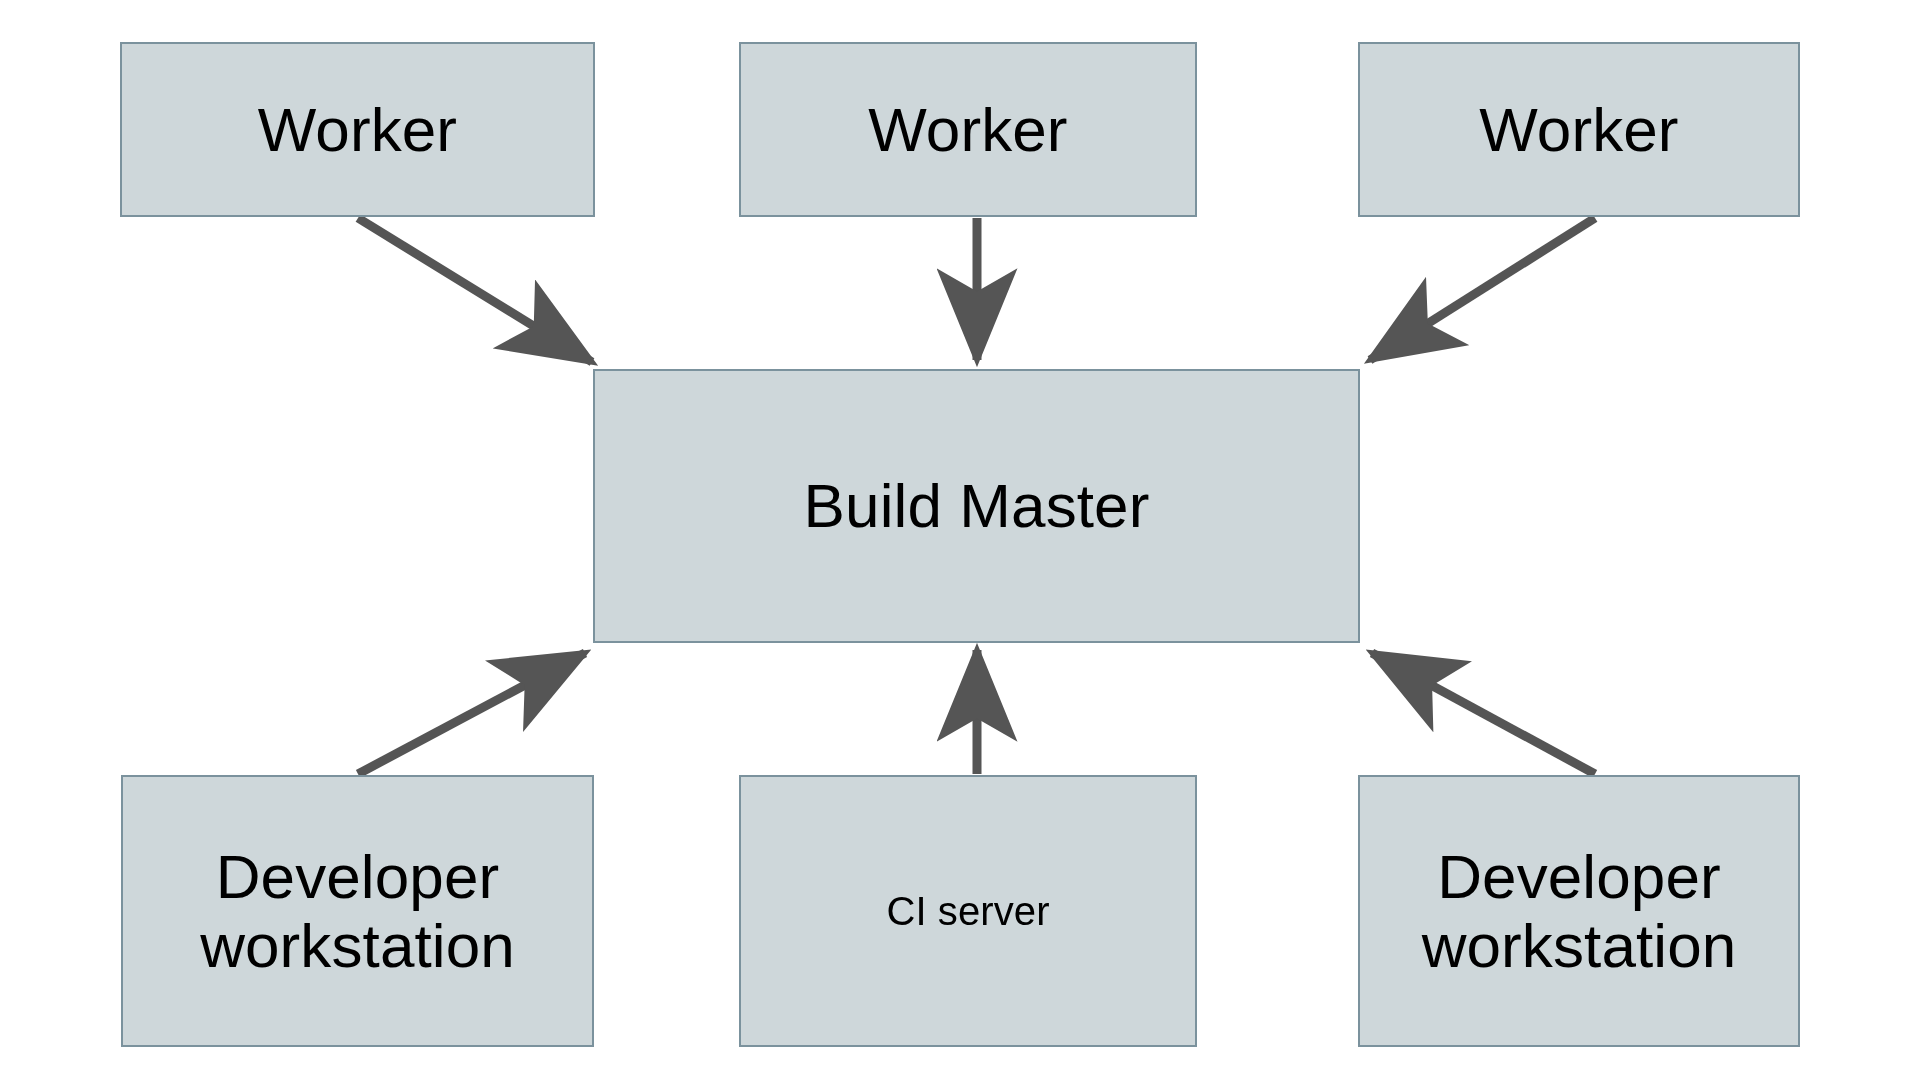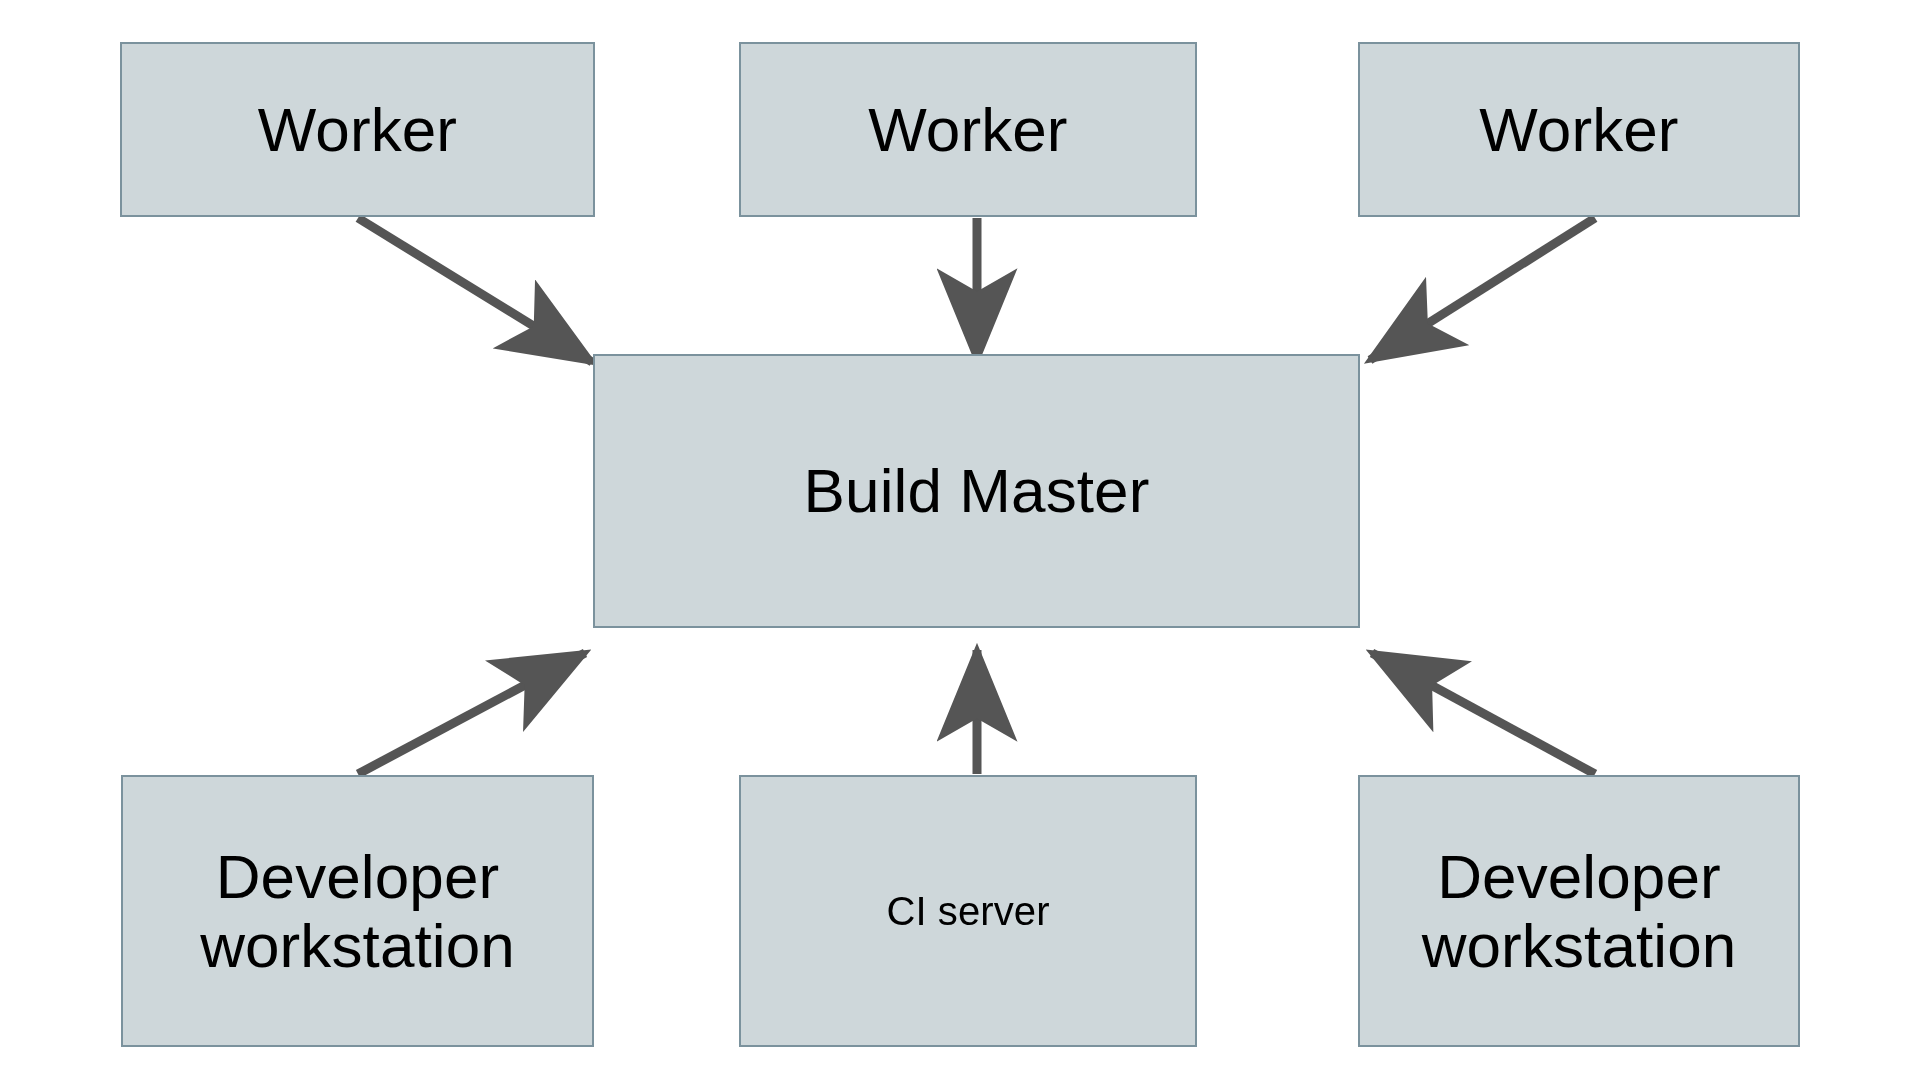--- a/index.html
+++ b/index.html
@@ -42,21 +42,21 @@
     letter-spacing: 0.1px;
   }
   .node-label {
     display: block;
     white-space: pre-line;
   }
   
   #node-worker-1 { left: 120px;  top: 42px;  width: 475px; height: 175px; font-size: 62px; }
   #node-worker-2 { left: 739px;  top: 42px;  width: 458px; height: 175px; font-size: 62px; }
   #node-worker-3 { left: 1358px; top: 42px;  width: 442px; height: 175px; font-size: 62px; }
-  #node-build-master { left: 593px; top: 354px; width: 767px; height: 274px; font-size: 62px; }
+  #node-build-master { left: 593px; top: 369px; width: 767px; height: 274px; font-size: 62px; }
   #node-dev-workstation-1 { left: 121px;  top: 775px; width: 473px; height: 272px; font-size: 62px; }
   #node-ci-server        { left: 739px;  top: 775px; width: 458px; height: 272px; font-size: 40px; }
   #node-dev-workstation-2 { left: 1358px; top: 775px; width: 442px; height: 272px; font-size: 62px; }
 </style>
 </head>
 <body>
 
 <div id="canvas">
 
   <svg id="edge-layer" viewBox="0 0 1910 1090">

